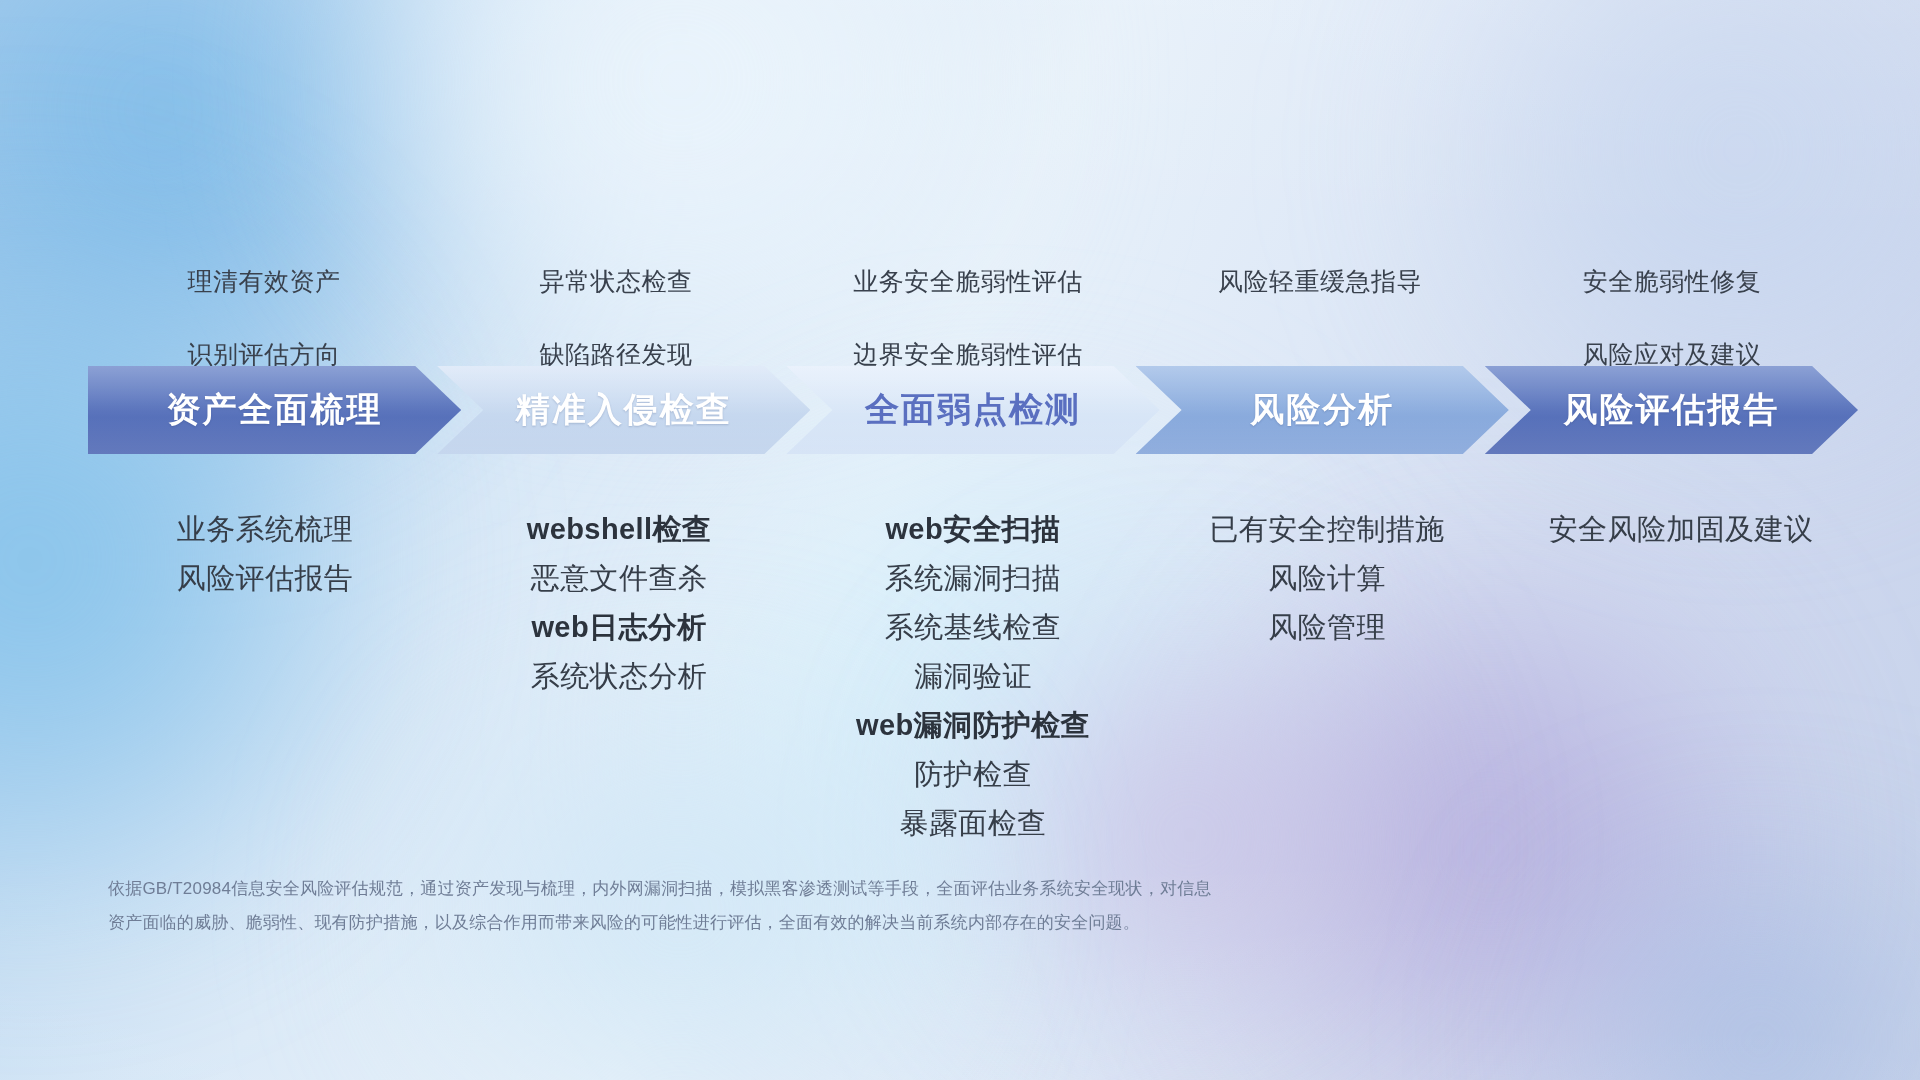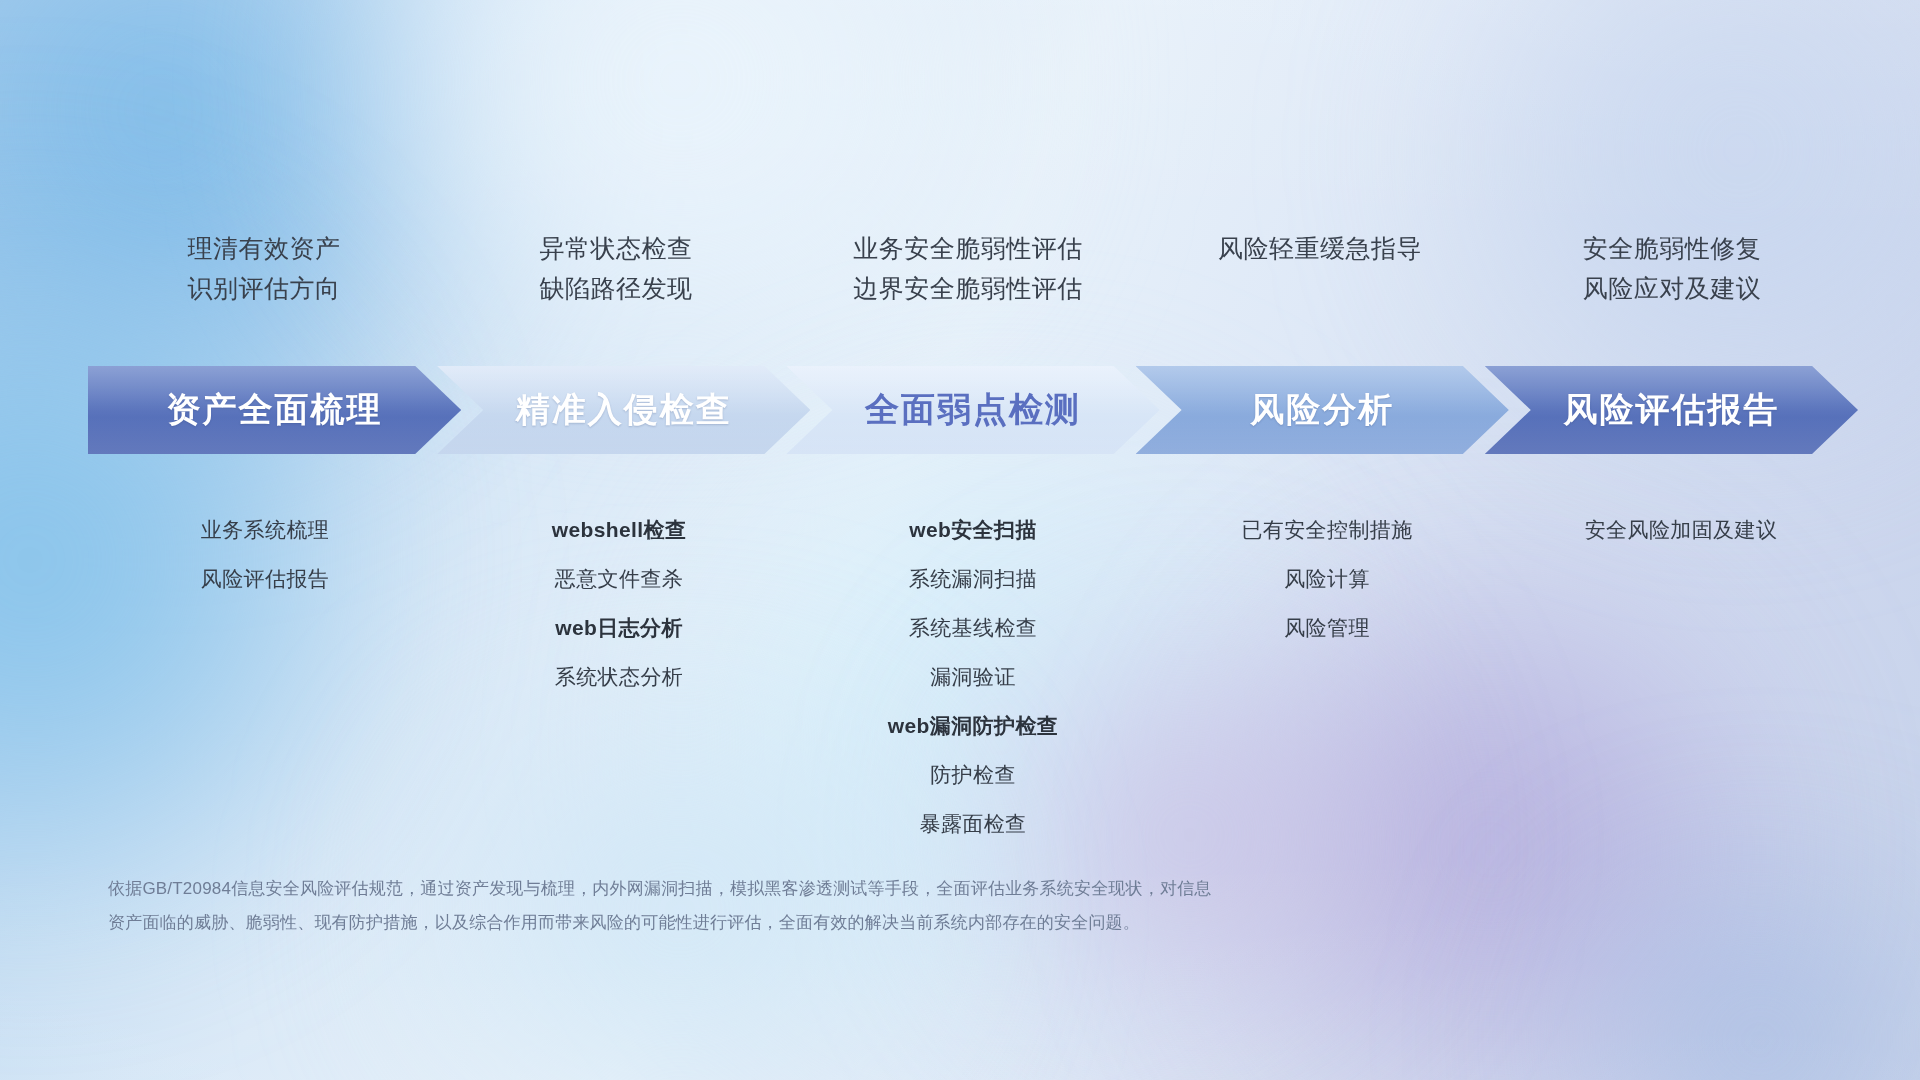--- a/index.html
+++ b/index.html
@@ -54,21 +54,21 @@
   #stage { position:absolute; inset:0; }
 
   
   #top-labels {
     position:absolute; left:88px; top:228px; width:1760px; height:92px;
     display:flex;
   }
   .col { flex:1 1 0; display:flex; flex-direction:column; align-items:center; }
   .toplabel {
     font-size:25px; color:#39414d; line-height:40px;
-    letter-spacing:0.5px; white-space:nowrap;
+    letter-spacing:0.5px; white-space:nowrap;margin-top:33px;
   }
 
   
   #chevrons {
     position:absolute; left:88px; top:366px; width:1770px; height:104px;
     display:flex;
   }
   .chev {
     position:relative; flex:1 1 0; height:88px;
     display:flex; align-items:center; justify-content:center;
@@ -93,21 +93,21 @@
     text-shadow: 0 1px 2px rgba(40,60,110,0.22);
   }
 
   
   #bottom-lists {
     position:absolute; left:88px; top:505px; width:1770px; height:330px;
     display:flex;
   }
   .blist { flex:1 1 0; display:flex; flex-direction:column; align-items:center; }
   .bitem {
-    font-size:21px; color:#363e49; line-height:49px;
+    font-size:29px; color:#363e49; line-height:49px;
     white-space:nowrap; letter-spacing:0.4px;
   }
   .bitem.strong { font-weight:bold; color:#2c333d; }
 
   
   #footer {
     position:absolute; left:108px; top:872px; width:1620px;
     font-size:17px; line-height:34px; color:#6f7d96;
     letter-spacing:0.2px;
   }

